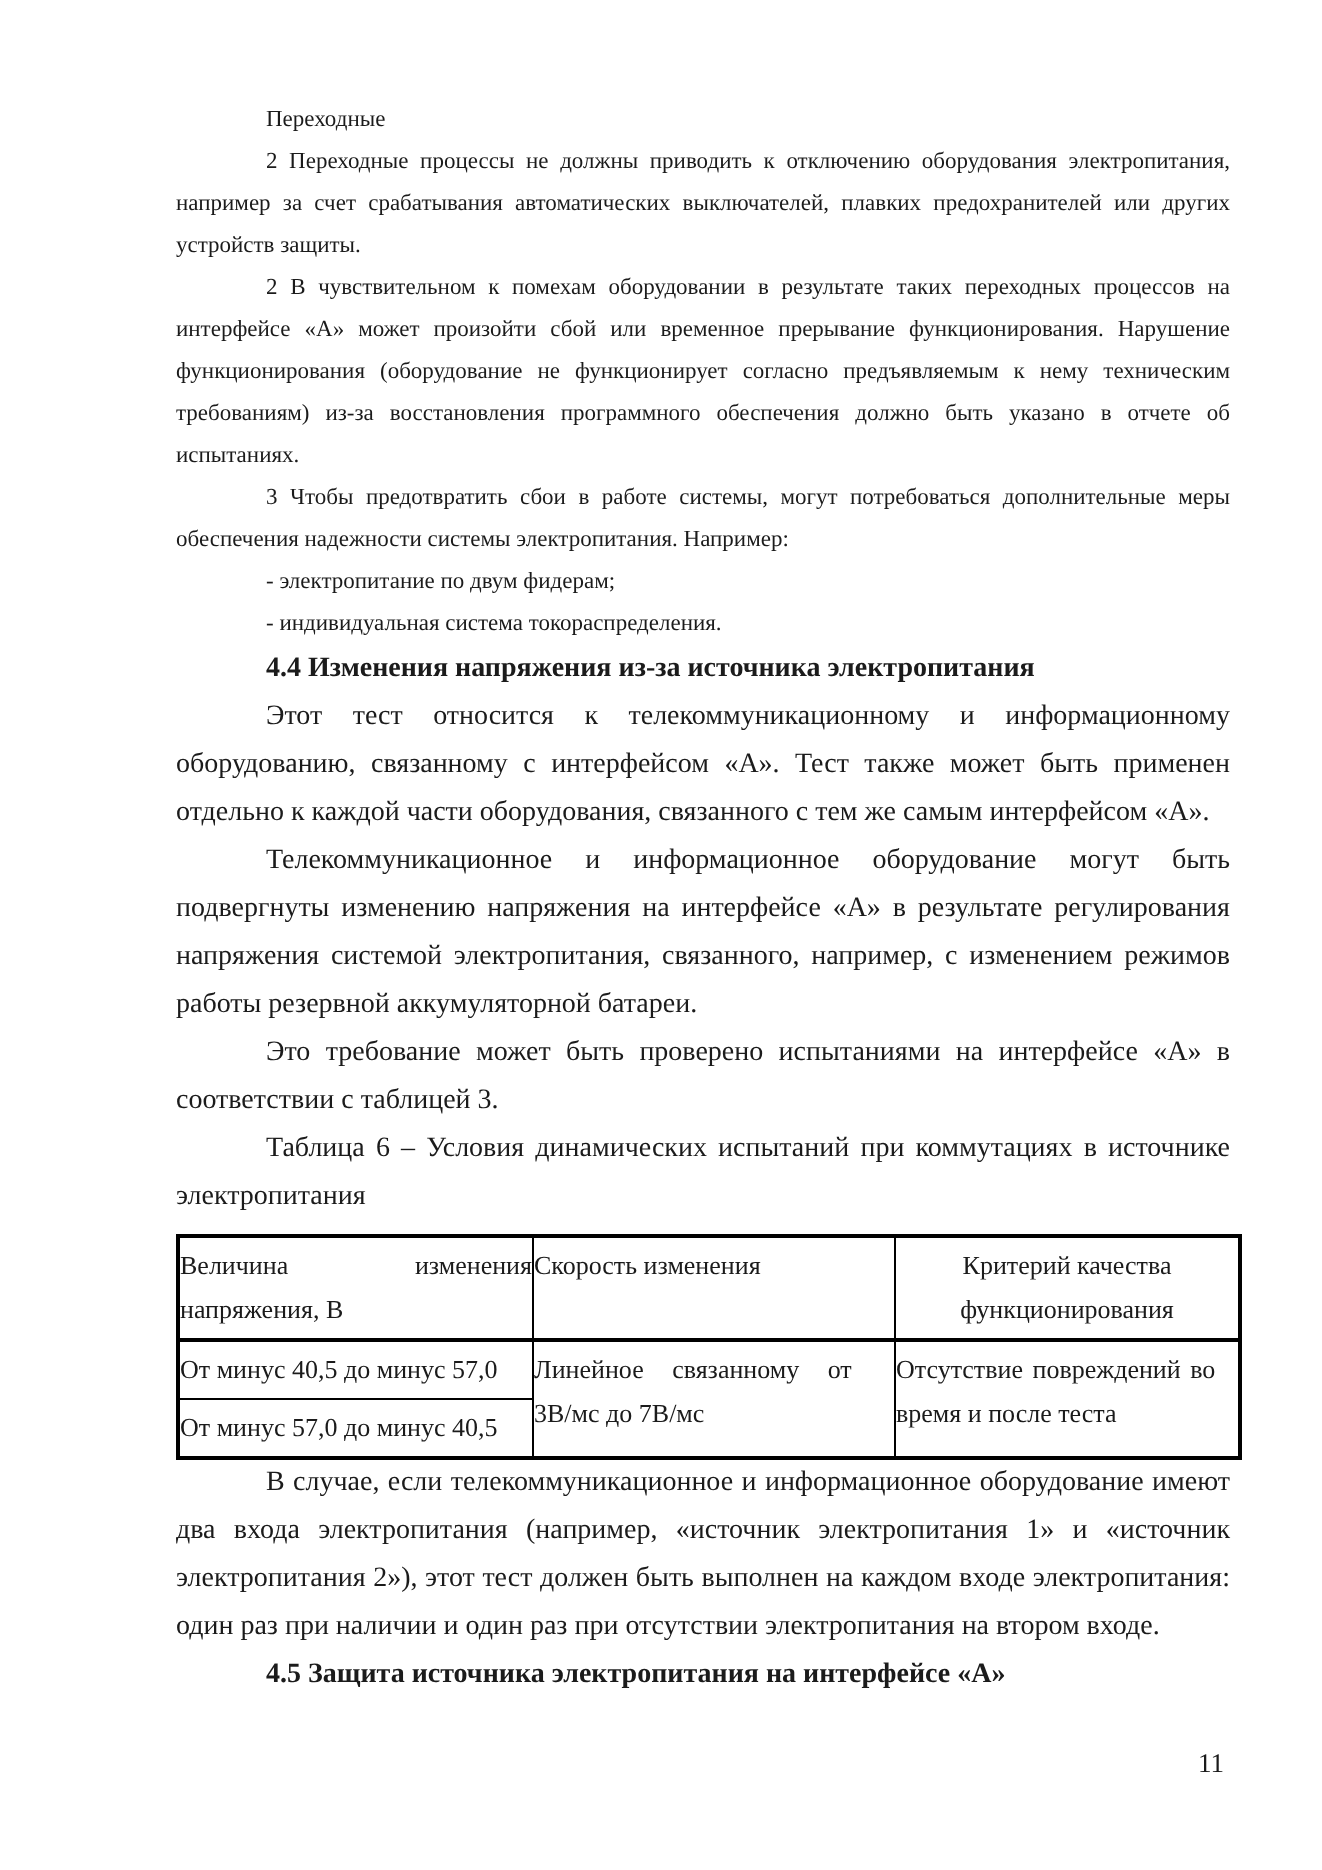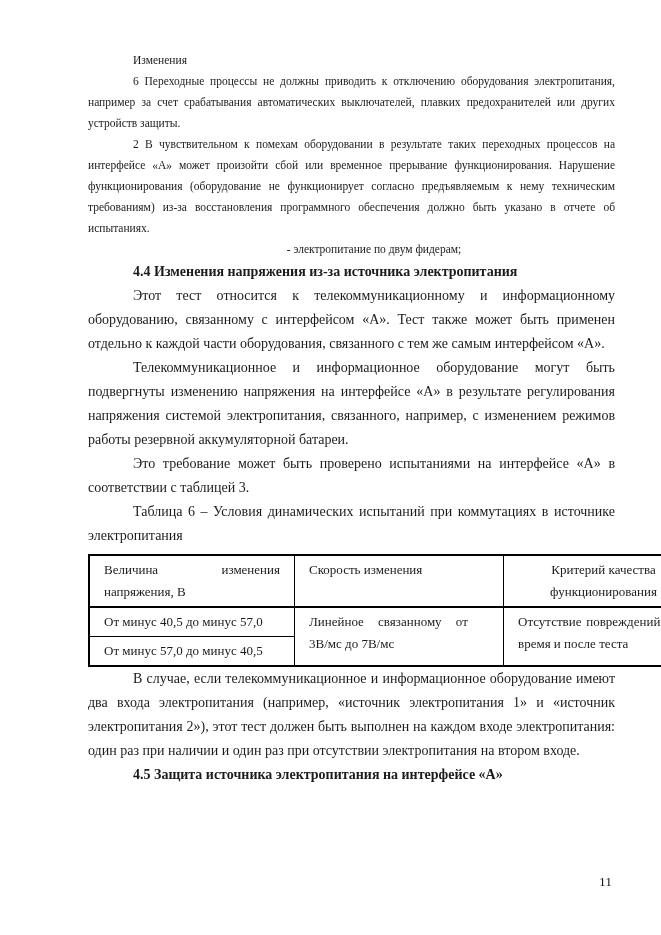--- a/index.html
+++ b/index.html
@@ -26,21 +26,21 @@
   .notes {
     font-size: 11.5px;
     line-height: 21px;
   }
   .notes p {
     margin: 0;
     text-align: justify;
     text-indent: 45px;
   }
   .notes p.note-list-item {
-    text-align: center;
+    text-align: left;
   }
   
   .body-text p {
     margin: 0;
     font-size: 14px;
     line-height: 24px;
     text-align: justify;
     text-indent: 45px;
   }
   .heading {
@@ -67,21 +67,21 @@
     border-collapse: collapse;
     width: 527px;
     table-layout: fixed;
     font-size: 13px;
     line-height: 22px;
   }
   table.cond-table { border: 2px solid #000; }
   .cond-table th, .cond-table td {
     border: 1px solid #000;
     font-weight: normal;
-    padding: 3px 14px;
+    padding: 3px 0;
     vertical-align: top;
   }
   .cond-table thead th { border-bottom: 2px solid #000; }
   .col-1 { width: 176px; }
   .col-2 { width: 180px; }
   .col-3 { width: 171px; margin-top: 36px; }
   .th-left { text-align: justify; }
   .th-center { text-align: center; }
   .cell-left { text-align: left; white-space: nowrap; margin-left: 47px; }
   .cell-prewrap {
@@ -98,24 +98,26 @@
     line-height: 20px;
   }
 </style>
 </head>
 <body>
 
 <div class="page">
   <div class="content">
 
     <div class="notes">
-      <p>Изменения</p>
-      <p>6 Переходные процессы не должны приводить к отключению оборудования электропитания, например за счет срабатывания автоматических выключателей, плавких предохранителей или других устройств защиты.</p>
+      <p>Переходные</p>
+      <p>2 Переходные процессы не должны приводить к отключению оборудования электропитания, например за счет срабатывания автоматических выключателей, плавких предохранителей или других устройств защиты.</p>
       <p>2 В чувствительном к помехам оборудовании в результате таких переходных процессов на интерфейсе «А» может произойти сбой или временное прерывание функционирования. Нарушение функционирования (оборудование не функционирует согласно предъявляемым к нему техническим требованиям) из-за восстановления программного обеспечения должно быть указано в отчете об испытаниях.</p>
+      <p>3 Чтобы предотвратить сбои в работе системы, могут потребоваться дополнительные меры обеспечения надежности системы электропитания. Например:</p>
       <p class="note-list-item">- электропитание по двум фидерам;</p>
+      <p class="note-list-item">- индивидуальная система токораспределения.</p>
     </div>
 
     <div class="body-text">
       <p class="heading heading-44">4.4 Изменения напряжения из-за источника электропитания</p>
       <p>Этот тест относится к телекоммуникационному и информационному оборудованию, связанному с интерфейсом «А». Тест также может быть применен отдельно к каждой части оборудования, связанного с тем же самым интерфейсом «А».</p>
       <p>Телекоммуникационное и информационное оборудование могут быть подвергнуты изменению напряжения на интерфейсе «А» в результате регулирования напряжения системой электропитания, связанного, например, с изменением режимов работы резервной аккумуляторной батареи.</p>
       <p>Это требование может быть проверено испытаниями на интерфейсе «А» в соответствии с таблицей 3.</p>
 
       <p class="table-caption">Таблица 6 – Условия динамических испытаний при коммутациях в источнике электропитания</p>
 

